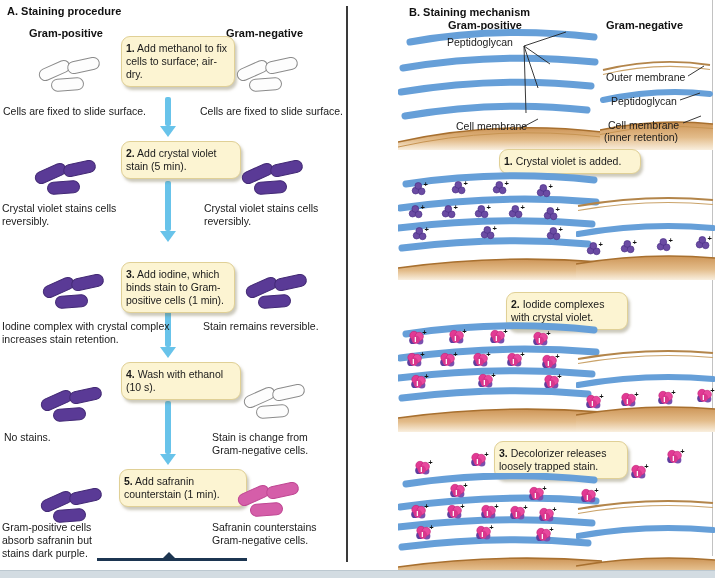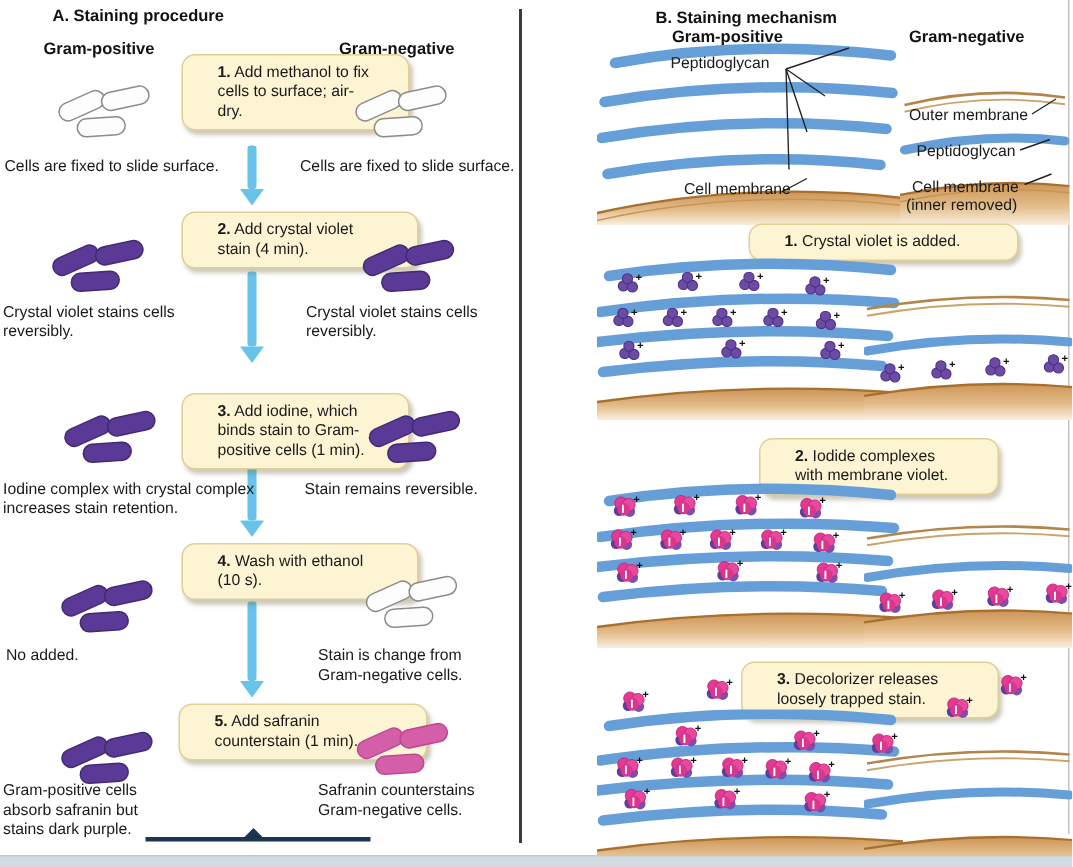--- a/index.html
+++ b/index.html
@@ -1,23 +1,23 @@
 <!DOCTYPE html>
 <html><head>
 <meta charset="utf-8">
 <style>
   html,body{margin:0;padding:0;background:#fff;}
   #stage{position:relative;width:715px;height:578px;background:#fff;overflow:hidden;
          font-family:"Liberation Sans",sans-serif;color:#1a1a1a;}
   .abs{position:absolute;}
-  .fig-title{font-size:11px;font-weight:bold;color:#111;white-space:nowrap;margin-left:28px;}
+  .fig-title{font-size:11px;font-weight:bold;color:#111;white-space:nowrap;}
   .col-header{font-size:11px;font-weight:bold;color:#111;white-space:nowrap;}
   .caption{font-size:10.5px;line-height:1.22;color:#1a1a1a;}
   .step-box{position:absolute;background:#fcf4d2;border:1px solid #e0d096;border-radius:9px;
-            padding:5px 23px;font-size:10.5px;line-height:1.25;color:#1a1a1a;
+            padding:5px 4px;font-size:10.5px;line-height:1.25;color:#1a1a1a;
             box-shadow:2px 3px 3px rgba(110,100,60,.35);}
   .step-box b{font-weight:bold;}
   .b-label{font-size:10.5px;color:#1a1a1a;white-space:nowrap;}
   
   .arrow{position:absolute;width:16px;}
   .arrow .shaft{margin:0 auto;width:6px;background:#68c3ea;border-radius:2px;}
   .arrow .head{width:0;height:0;border-left:8px solid transparent;border-right:8px solid transparent;
                border-top:11px solid #68c3ea;}
   
   .cluster{position:absolute;width:64px;height:40px;}
@@ -68,21 +68,21 @@
     <div class="arrow" style="left:160px;top:306px">
         <div class="shaft" style="height:41px"></div>
         <div class="head"></div>
       </div>
     <div class="arrow" style="left:160px;top:401px">
         <div class="shaft" style="height:53px"></div>
         <div class="head"></div>
       </div>
 
     <div class="step-box" style="left:121px;top:36px;width:104px"><b>1.</b> <span>Add methanol to fix cells to surface; air-dry.</span></div>
-    <div class="step-box" style="left:121px;top:141px;width:110px"><b>2.</b> <span>Add crystal violet stain (4 min).</span></div>
+    <div class="step-box" style="left:121px;top:141px;width:110px"><b>2.</b> <span>Add crystal violet stain (5 min).</span></div>
     <div class="step-box" style="left:121px;top:262px;width:104px"><b>3.</b> <span>Add iodine, which binds stain to Gram-positive cells (1 min).</span></div>
     <div class="step-box" style="left:121px;top:362px;width:110px"><b>4.</b> <span>Wash with ethanol (10 s).</span></div>
     <div class="step-box" style="left:119px;top:469px;width:118px"><b>5.</b> <span>Add safranin counterstain (1 min).</span></div>
 
     <div class="cluster unstained" style="left:38px;top:55px">
         <i class="pill p1"></i>
         <i class="pill p2"></i>
         <i class="pill p3"></i>
       </div>
     <div class="cluster unstained" style="left:236px;top:55px">
@@ -130,21 +130,21 @@
         <i class="pill p2"></i>
         <i class="pill p3"></i>
       </div>
 
     <div class="abs caption" style="left:3px;top:105px;width:180px">Cells are fixed to slide surface.</div>
     <div class="abs caption" style="left:200px;top:105px;width:146px">Cells are fixed to slide surface.</div>
     <div class="abs caption" style="left:2px;top:202px;width:135px">Crystal violet stains cells reversibly.</div>
     <div class="abs caption" style="left:204px;top:202px;width:135px">Crystal violet stains cells reversibly.</div>
     <div class="abs caption" style="left:2px;top:320px;width:172px">Iodine complex with crystal complex increases stain retention.</div>
     <div class="abs caption" style="left:203px;top:320px;width:142px">Stain remains reversible.</div>
-    <div class="abs caption" style="left:4px;top:431px;width:100px">No added.</div>
+    <div class="abs caption" style="left:4px;top:431px;width:100px">No stains.</div>
     <div class="abs caption" style="left:212px;top:431px;width:118px">Stain is change from Gram-negative cells.</div>
     <div class="abs caption" style="left:2px;top:521px;width:106px">Gram-positive cells absorb safranin but stains dark purple.</div>
     <div class="abs caption" style="left:212px;top:521px;width:126px">Safranin counterstains Gram-negative cells.</div>
 
     <div class="slide-line"></div>
     <div class="slide-tri"></div>
   </section>
 
   <div class="divider" style="left:346px;top:6px;height:556px"></div>
   <div class="right-edge"></div>
@@ -182,41 +182,41 @@
       <path d="M0,82.5 Q58,70.5 113,76.5" stroke="#c79452" stroke-width="1" fill="none"></path>
       <g stroke="#222" stroke-width="0.9">
         <line x1="88" y1="24" x2="104" y2="14"></line>
         <line x1="80" y1="48" x2="100" y2="41"></line>
         <line x1="83" y1="71" x2="101" y2="64"></line>
       </g>
     </svg>
     <div class="abs b-label" style="left:606px;top:71px">Outer membrane</div>
     <div class="abs b-label" style="left:611px;top:95px">Peptidoglycan</div>
     <div class="abs b-label" style="left:608px;top:119px">Cell membrane</div>
-    <div class="abs b-label" style="left:604px;top:131px">(inner removed)</div>
+    <div class="abs b-label" style="left:604px;top:131px">(inner retention)</div>
 
     <div class="step-box" style="left:499px;top:149px;width:132px;white-space:nowrap"><b>1.</b> <span>Crystal violet is added.</span></div>
 
     <svg class="abs" style="left:398px;top:172px" width="204" height="108">
       <path d="M8,12 Q100,-2 196,8" stroke="#669fd8" stroke-width="7" fill="none" stroke-linecap="round"></path>
       <path d="M2,36 Q100,22 198,30" stroke="#669fd8" stroke-width="7" fill="none" stroke-linecap="round"></path>
       <path d="M0,56 Q100,44 194,52" stroke="#669fd8" stroke-width="7" fill="none" stroke-linecap="round"></path>
       <path d="M4,76 Q100,64 190,72" stroke="#669fd8" stroke-width="7" fill="none" stroke-linecap="round"></path>
       <path d="M0,96 Q100,82 204,90 L204,108 L0,108 Z" fill="url(#tanGrad)"></path>
       <path d="M0,96 Q100,82 204,90" stroke="#a8702f" stroke-width="1.6" fill="none"></path>
     </svg>
     <svg class="abs" style="left:576px;top:172px" width="139" height="108">
       <path d="M2,34 Q70,22 137,28" stroke="#b3854a" stroke-width="1.8" fill="none"></path>
       <path d="M2,38.5 Q70,26.5 137,32.5" stroke="#caa36a" stroke-width="1.2" fill="none"></path>
       <path d="M2,62 Q70,50 137,56" stroke="#669fd8" stroke-width="6" fill="none" stroke-linecap="round"></path>
       <path d="M0,92 Q70,80 139,86 L139,108 L0,108 Z" fill="url(#tanGrad)"></path>
       <path d="M0,92 Q70,80 139,86" stroke="#a8702f" stroke-width="1.5" fill="none"></path>
     </svg>
 
-    <div class="step-box" style="left:506px;top:292px;width:112px"><b>2.</b> <span>Iodide complexes with membrane violet.</span></div>
+    <div class="step-box" style="left:506px;top:292px;width:112px"><b>2.</b> <span>Iodide complexes with crystal violet.</span></div>
 
     <svg class="abs" style="left:398px;top:320px" width="204" height="112">
       <path d="M8,14 Q100,0 196,10" stroke="#669fd8" stroke-width="7" fill="none" stroke-linecap="round"></path>
       <path d="M2,38 Q100,24 198,32" stroke="#669fd8" stroke-width="7" fill="none" stroke-linecap="round"></path>
       <path d="M0,58 Q100,46 194,54" stroke="#669fd8" stroke-width="7" fill="none" stroke-linecap="round"></path>
       <path d="M4,78 Q100,66 190,74" stroke="#669fd8" stroke-width="7" fill="none" stroke-linecap="round"></path>
       <path d="M0,98 Q100,84 204,92 L204,112 L0,112 Z" fill="url(#tanGrad)"></path>
       <path d="M0,98 Q100,84 204,92" stroke="#a8702f" stroke-width="1.6" fill="none"></path>
     </svg>
     <svg class="abs" style="left:576px;top:320px" width="139" height="112">

